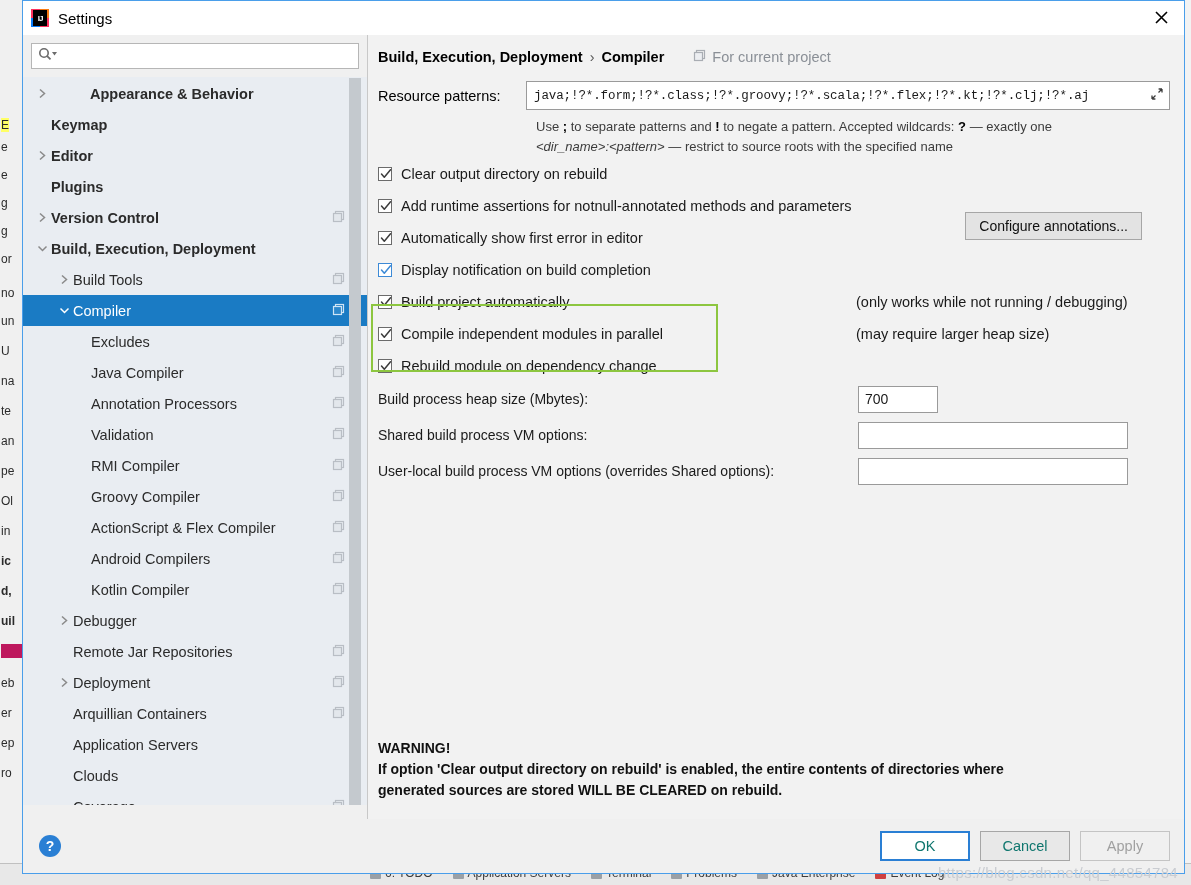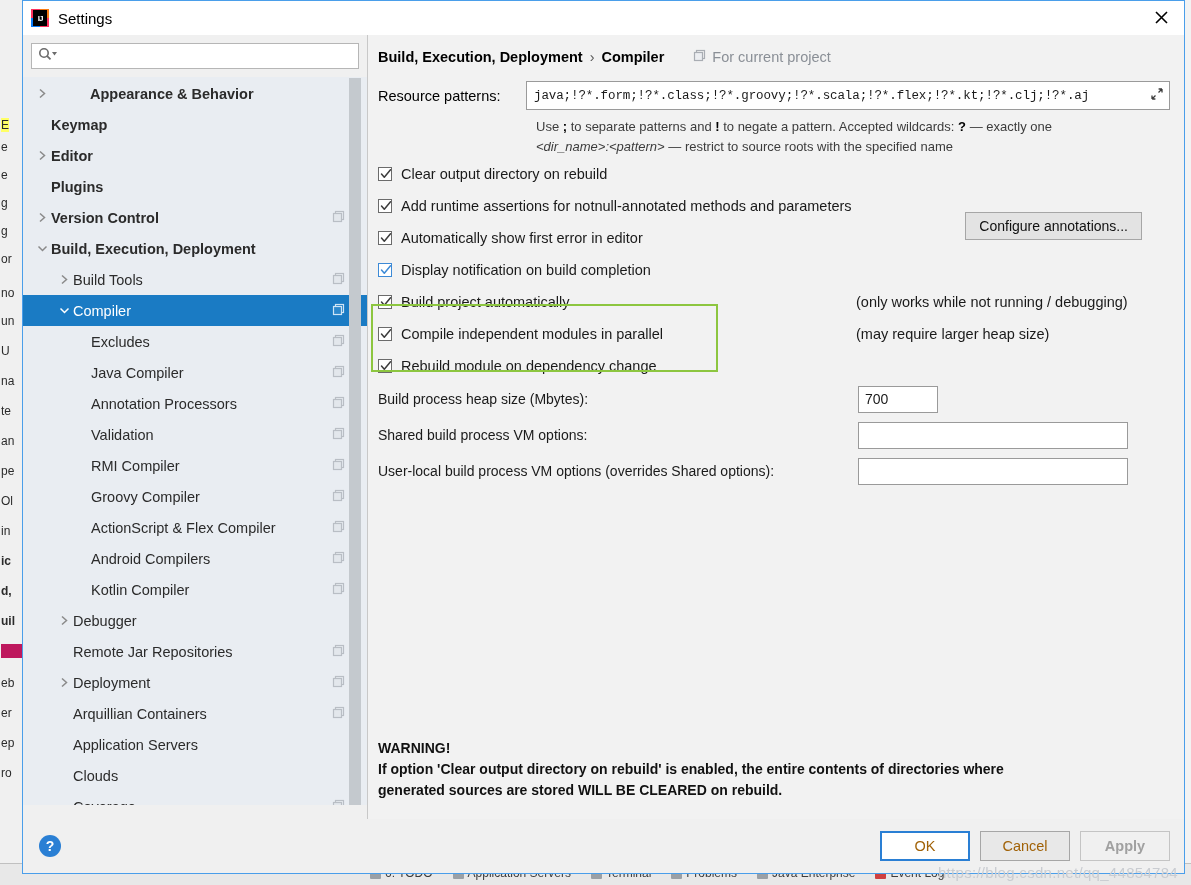--- a/index.html
+++ b/index.html
@@ -259,29 +259,29 @@
     background: #2a7fd4; color: #fff;
     display: flex; align-items: center; justify-content: center;
     font-size: 14px; font-weight: bold; cursor: default;
   }
   #btn-group {
     margin-left: auto; display: flex; gap: 10px; align-items: center;
   }
   .dlg-btn {
     min-width: 90px; height: 30px;
     background: #e8e8e8; border: 1px solid #a6a6a6;
-    font-size: 14.5px; color: #a16207;
+    font-size: 14.5px; color: #0f766e;
     font-family: "Liberation Sans", sans-serif;
     display: flex; align-items: center; justify-content: center;
     cursor: default;
   }
   .dlg-btn.default {
     border: 2px solid #2a7fd4; background: #fff;
   }
-  .dlg-btn.disabled { color: #a0a0a0; background: #f0f0f0; border-color: #c4c4c4; font-weight: bold; }
+  .dlg-btn.disabled { color: #a0a0a0; background: #f0f0f0; border-color: #c4c4c4; }
 
   #watermark {
     position: absolute; right: 6px; bottom: -8px;
     font-size: 15px; color: #c9ccd1; white-space: nowrap;
     letter-spacing: 0.3px; pointer-events: none;
   }
 </style>
 </head>
 <body>
 

